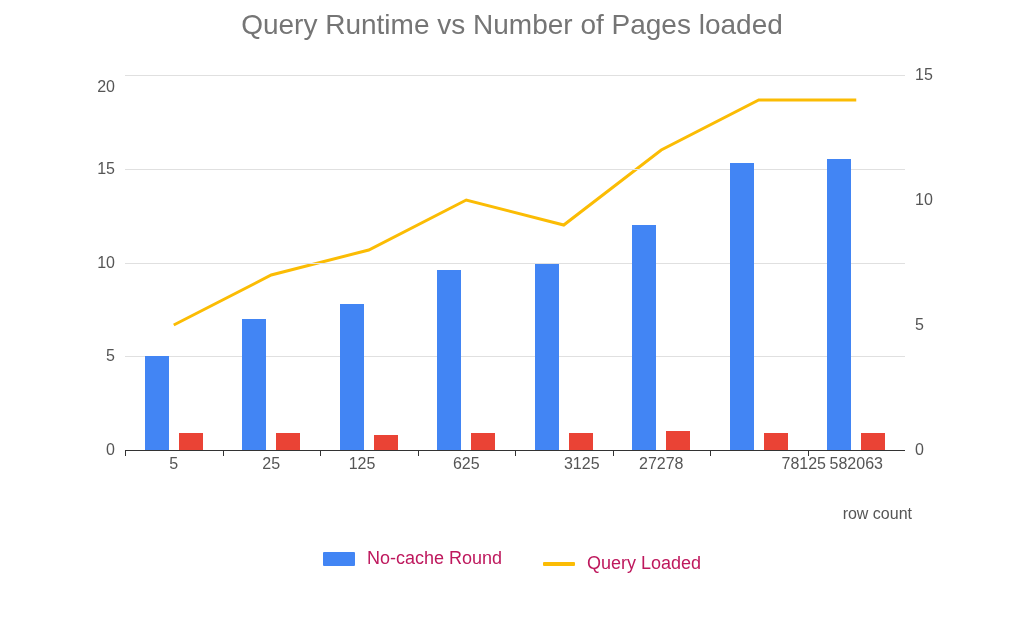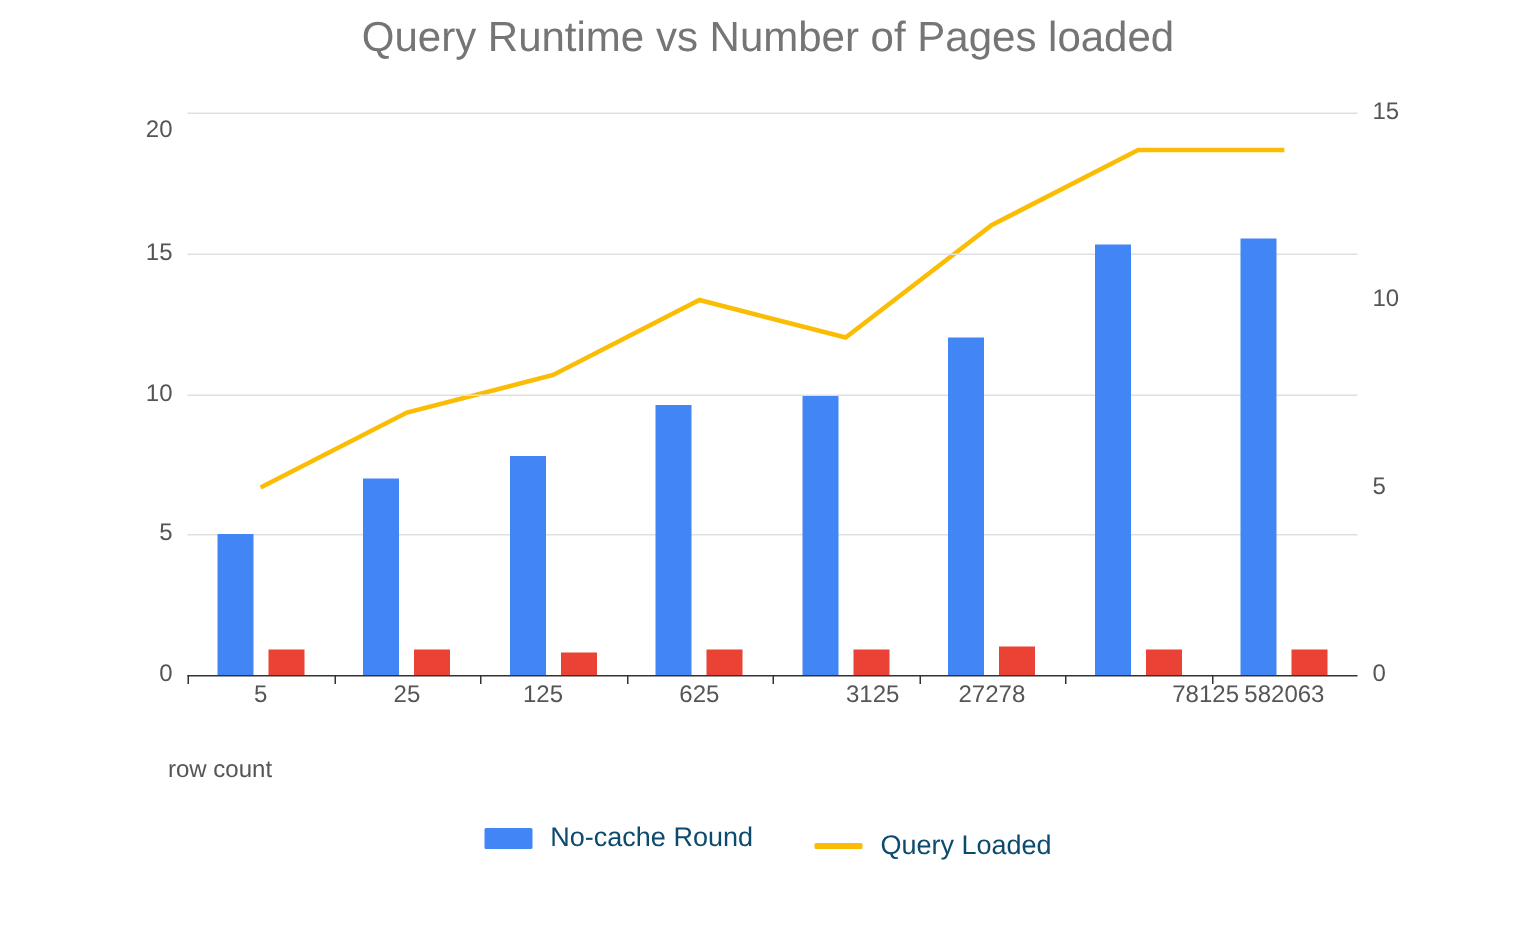--- a/index.html
+++ b/index.html
@@ -112,34 +112,34 @@
     text-align: center;
     transform: rotate(-90deg);
     transform-origin: left top;
     font-size: 16px;
     color: #555;
     direction: rtl;
   }
   .xlabel {
     position: absolute;
     top: 505px;
-    left: 112px;
-    width: 780px;
-    text-align: left;
+    left: 132px;
+    width: 780px;
+    text-align: right;
     font-size: 16px;
     color: #555;
   }
   .legend {
     position: absolute;
     top: 548px;
     left: 0;
     width: 1024px;
     text-align: center;
     font-size: 18px;
-    color: #0c4a6e;
+    color: #be185d;
   }
   .legend-item {
     display: inline-flex;
     align-items: center;
     margin: 0 18px;
   }
   .swatch {
     display: inline-block;
     width: 32px;
     height: 14px;

